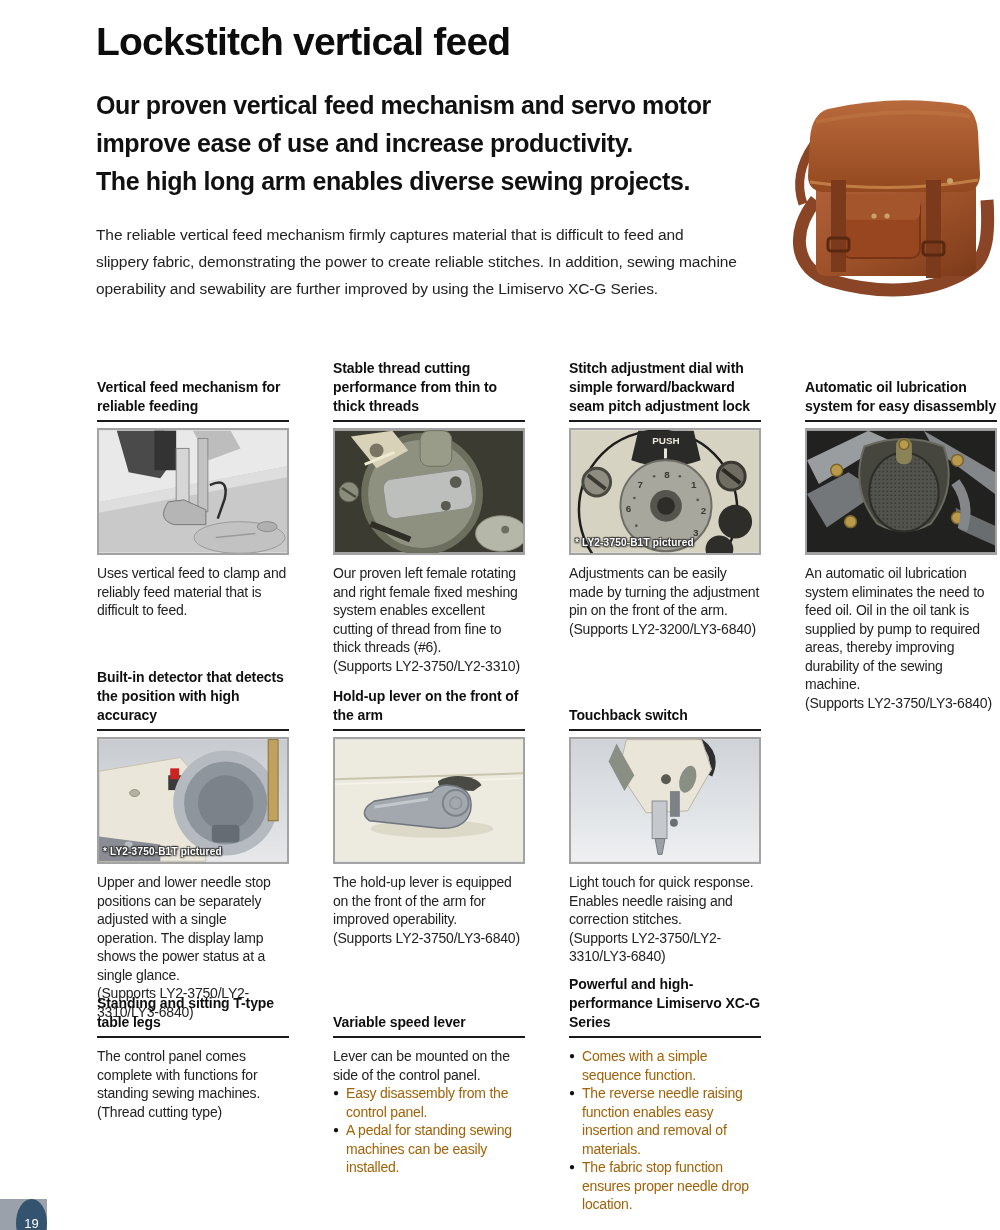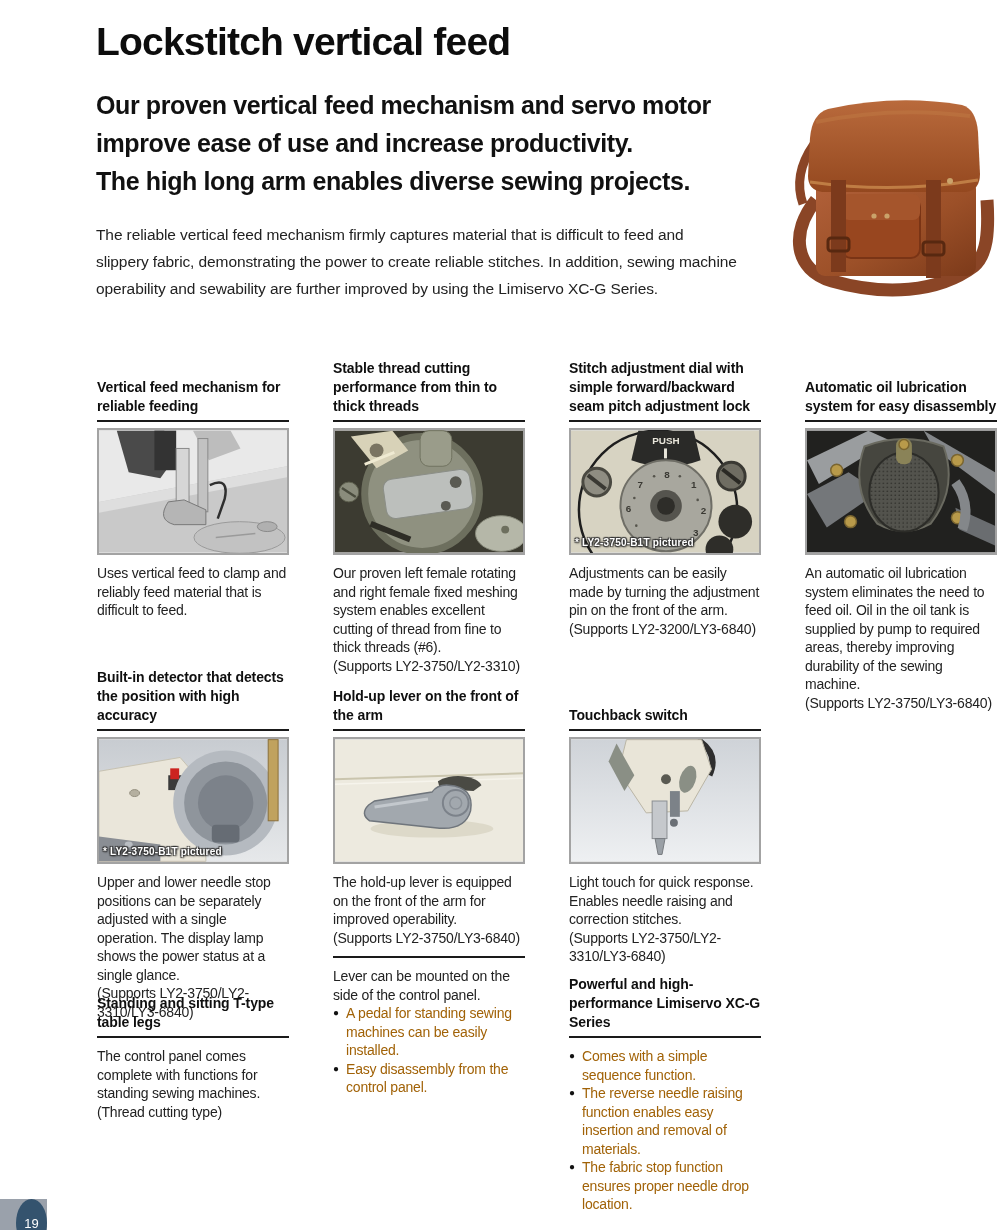--- a/index.html
+++ b/index.html
@@ -313,25 +313,28 @@
     <section class="feature c1 r3">
       <div class="head">
           <h3>Standing and sitting T-type table legs</h3>
         </div>
       <div class="rule"></div>
       <p class="body">The control panel comes complete with functions for standing sewing machines.
 (Thread cutting type)</p>
     </section>
 
     <section class="feature c2 r3">
+      <div class="head">
+          <h3>Variable speed lever</h3>
+        </div>
       <div class="rule"></div>
       <p class="body">Lever can be mounted on the side of the control panel.</p>
       <ul class="bullets">
+        <li>Easy disassembly from the control panel.</li>
         <li>A pedal for standing sewing machines can be easily installed.</li>
-        <li>Easy disassembly from the control panel.</li>
       </ul>
     </section>
 
     <section class="feature c3 r3">
       <div class="head">
           <h3>Powerful and high-performance Limiservo XC-G Series</h3>
         </div>
       <div class="rule"></div>
       <ul class="bullets" style="margin-top:9px;">
         <li>Comes with a simple sequence function.</li>

